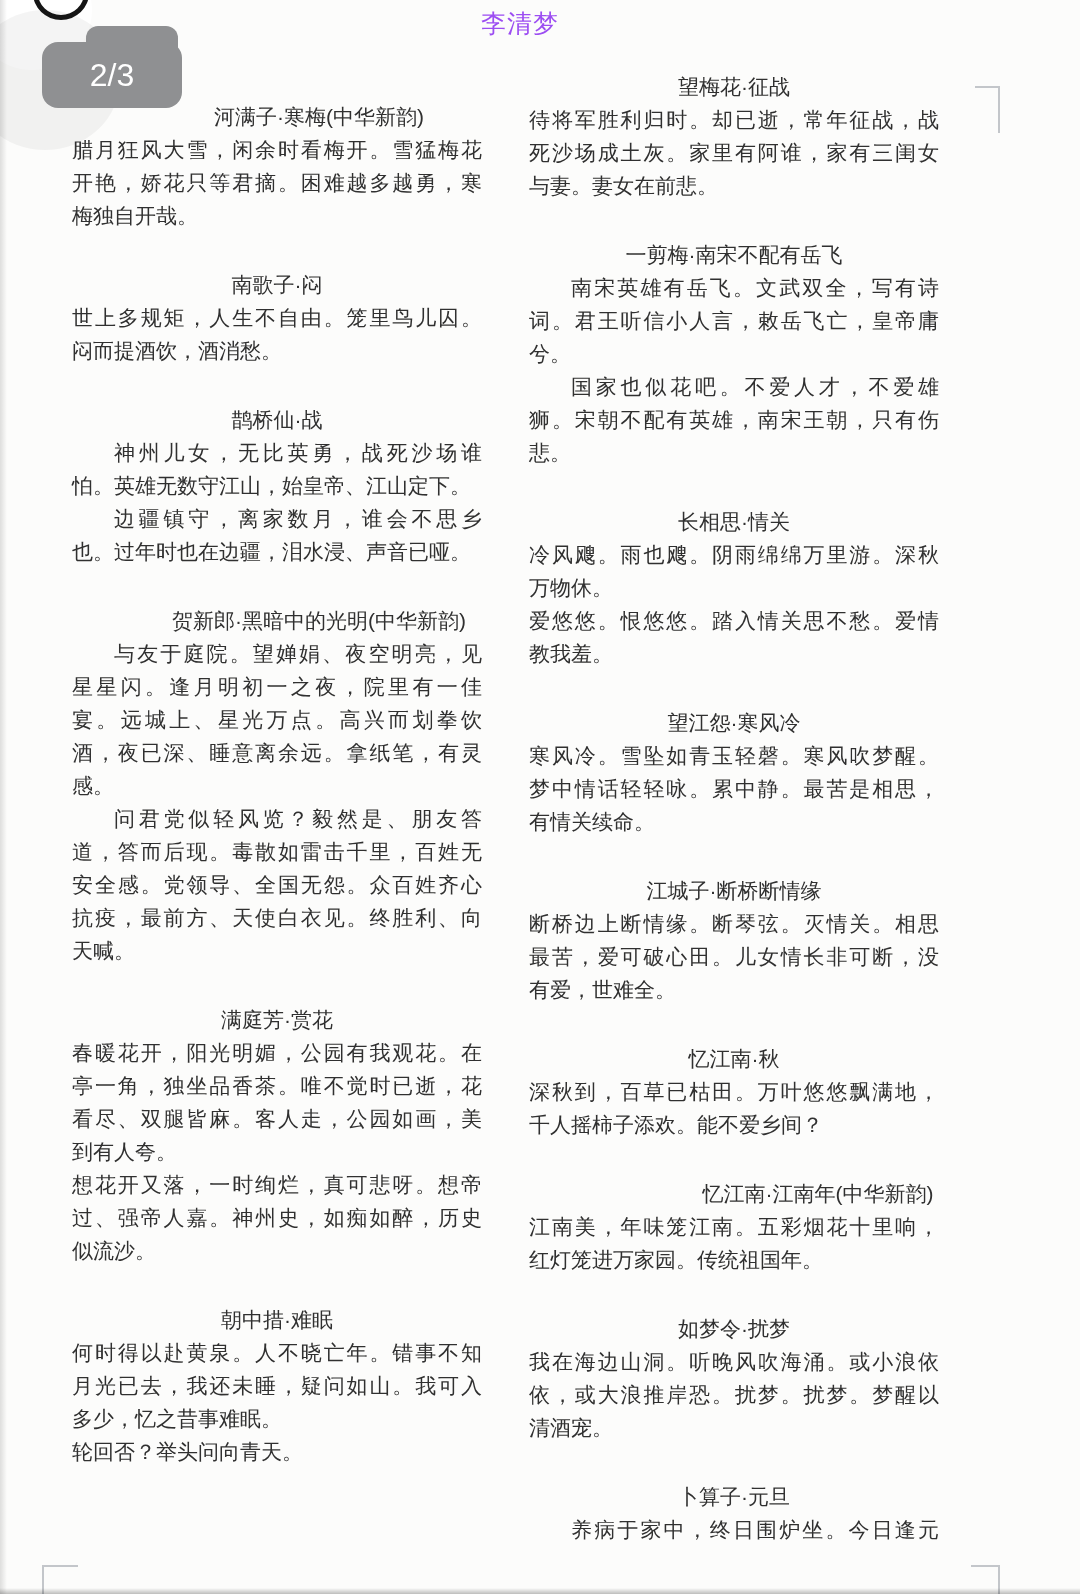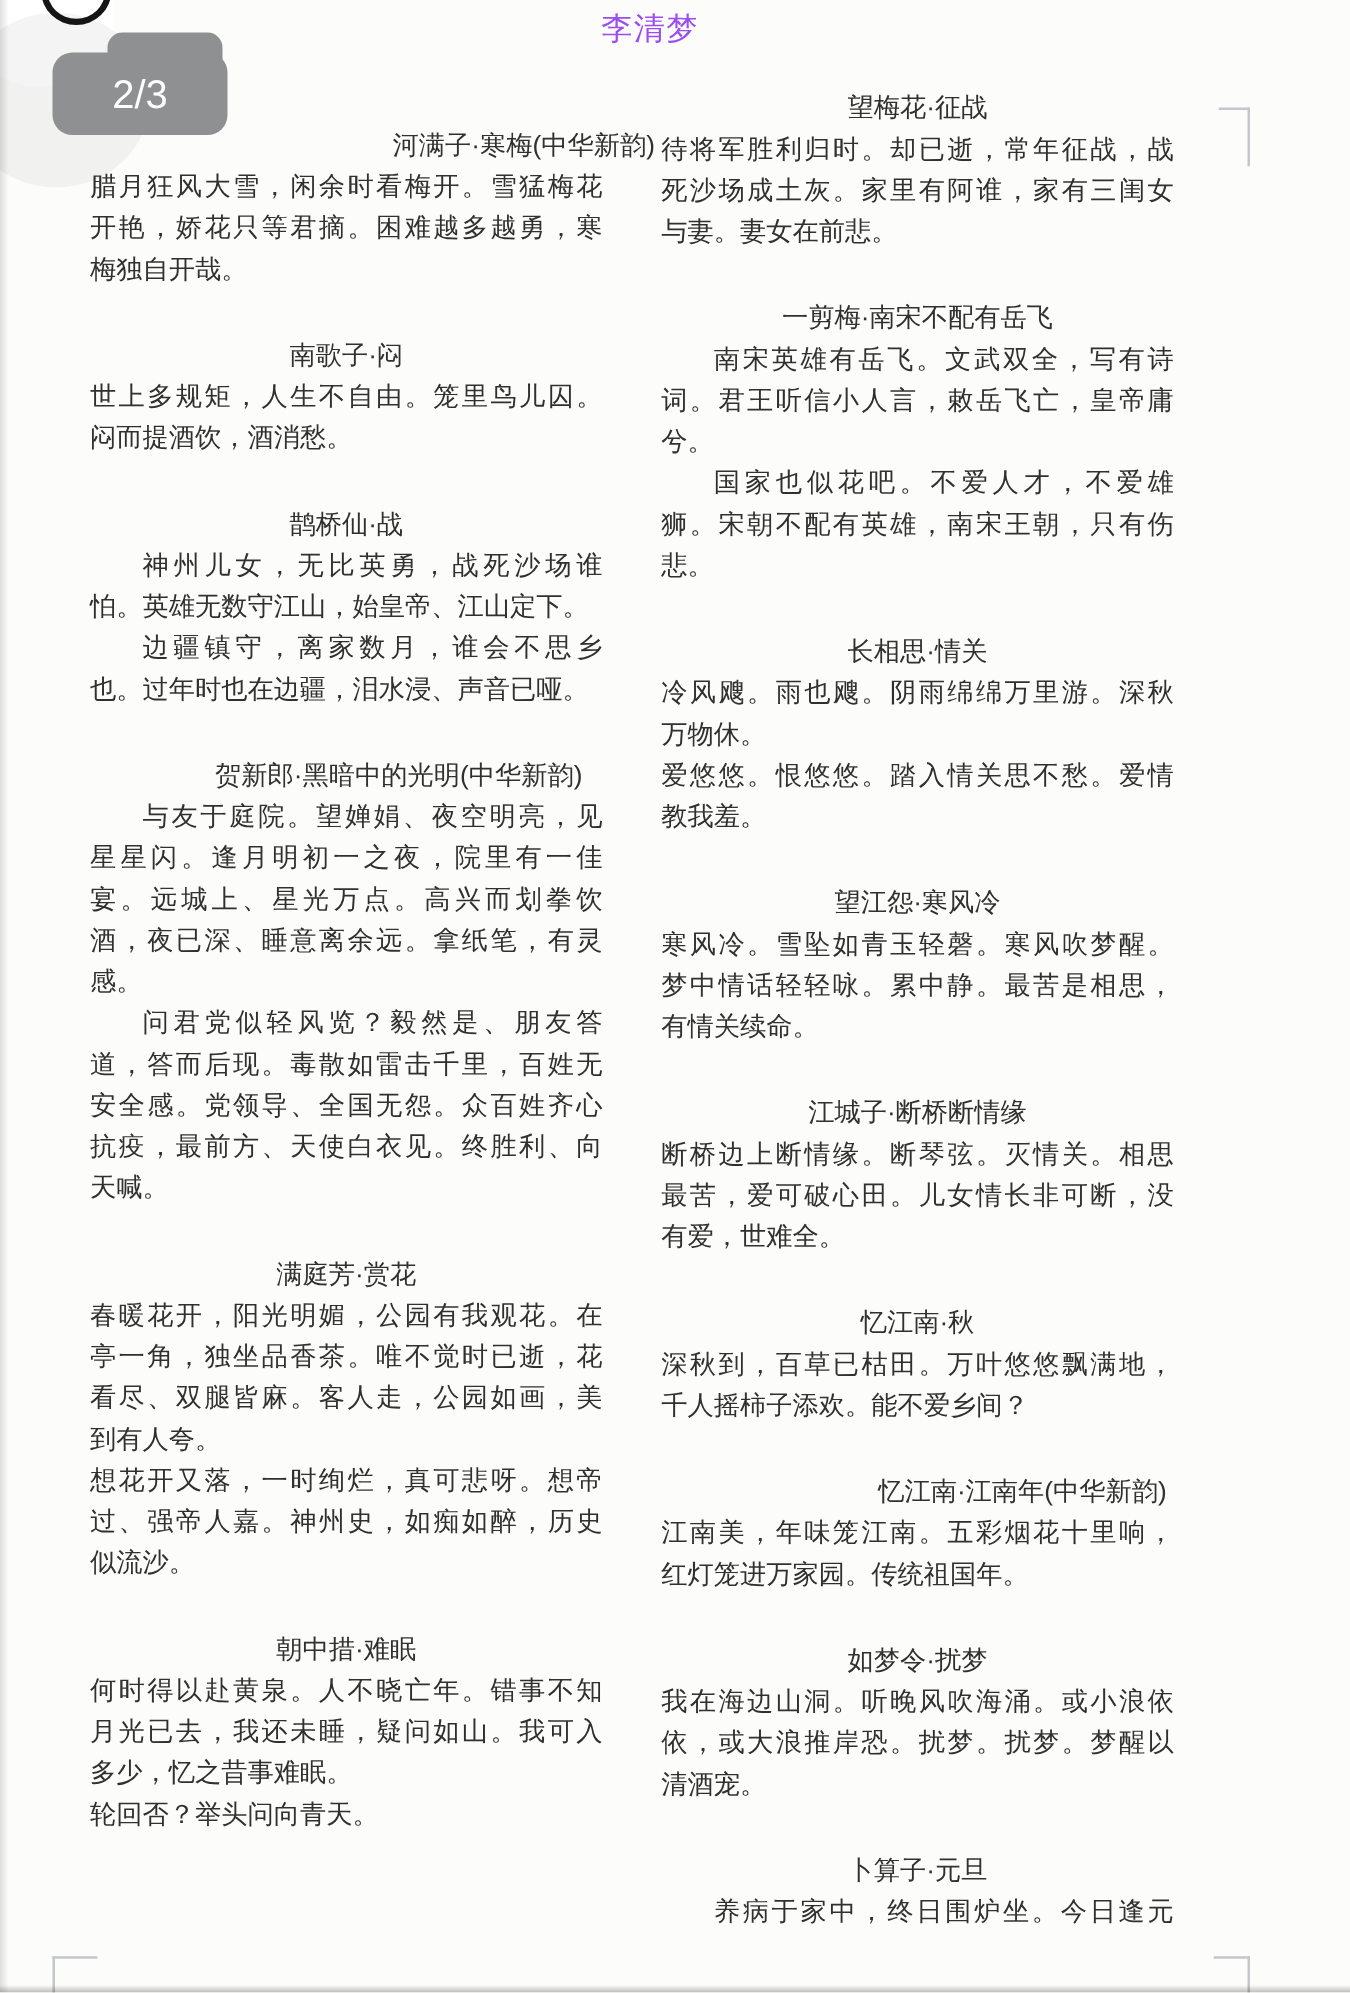--- a/index.html
+++ b/index.html
@@ -56,21 +56,21 @@
 
   <div class="scribble"></div>
 
   <div class="author" style="color: rgb(156, 77, 242);">李清梦</div>
 
   <div class="badge-tab" style="background: rgb(143, 144, 146);"></div>
   <div class="badge" style="background: rgb(143, 144, 146); color: rgb(255, 255, 255);">2/3</div>
 
   <div class="col" id="col-left">
       <div class="poem">
-        <div class="ptitle" style="transform: translateX(2em); text-align: right;">河满子·寒梅(中华新韵)</div>
+        <div class="ptitle" style="transform: translateX(2em);">河满子·寒梅(中华新韵)</div>
         <div class="line">腊月狂风大雪，闲余时看梅开。雪猛梅花</div>
         <div class="line">开艳，娇花只等君摘。困难越多越勇，寒</div>
         <div class="line end">梅独自开哉。</div>
       </div>
       <div class="poem">
         <div class="ptitle">南歌子·闷</div>
         <div class="line">世上多规矩，人生不自由。笼里鸟儿囚。</div>
         <div class="line end">闷而提酒饮，酒消愁。</div>
       </div>
       <div class="poem">

